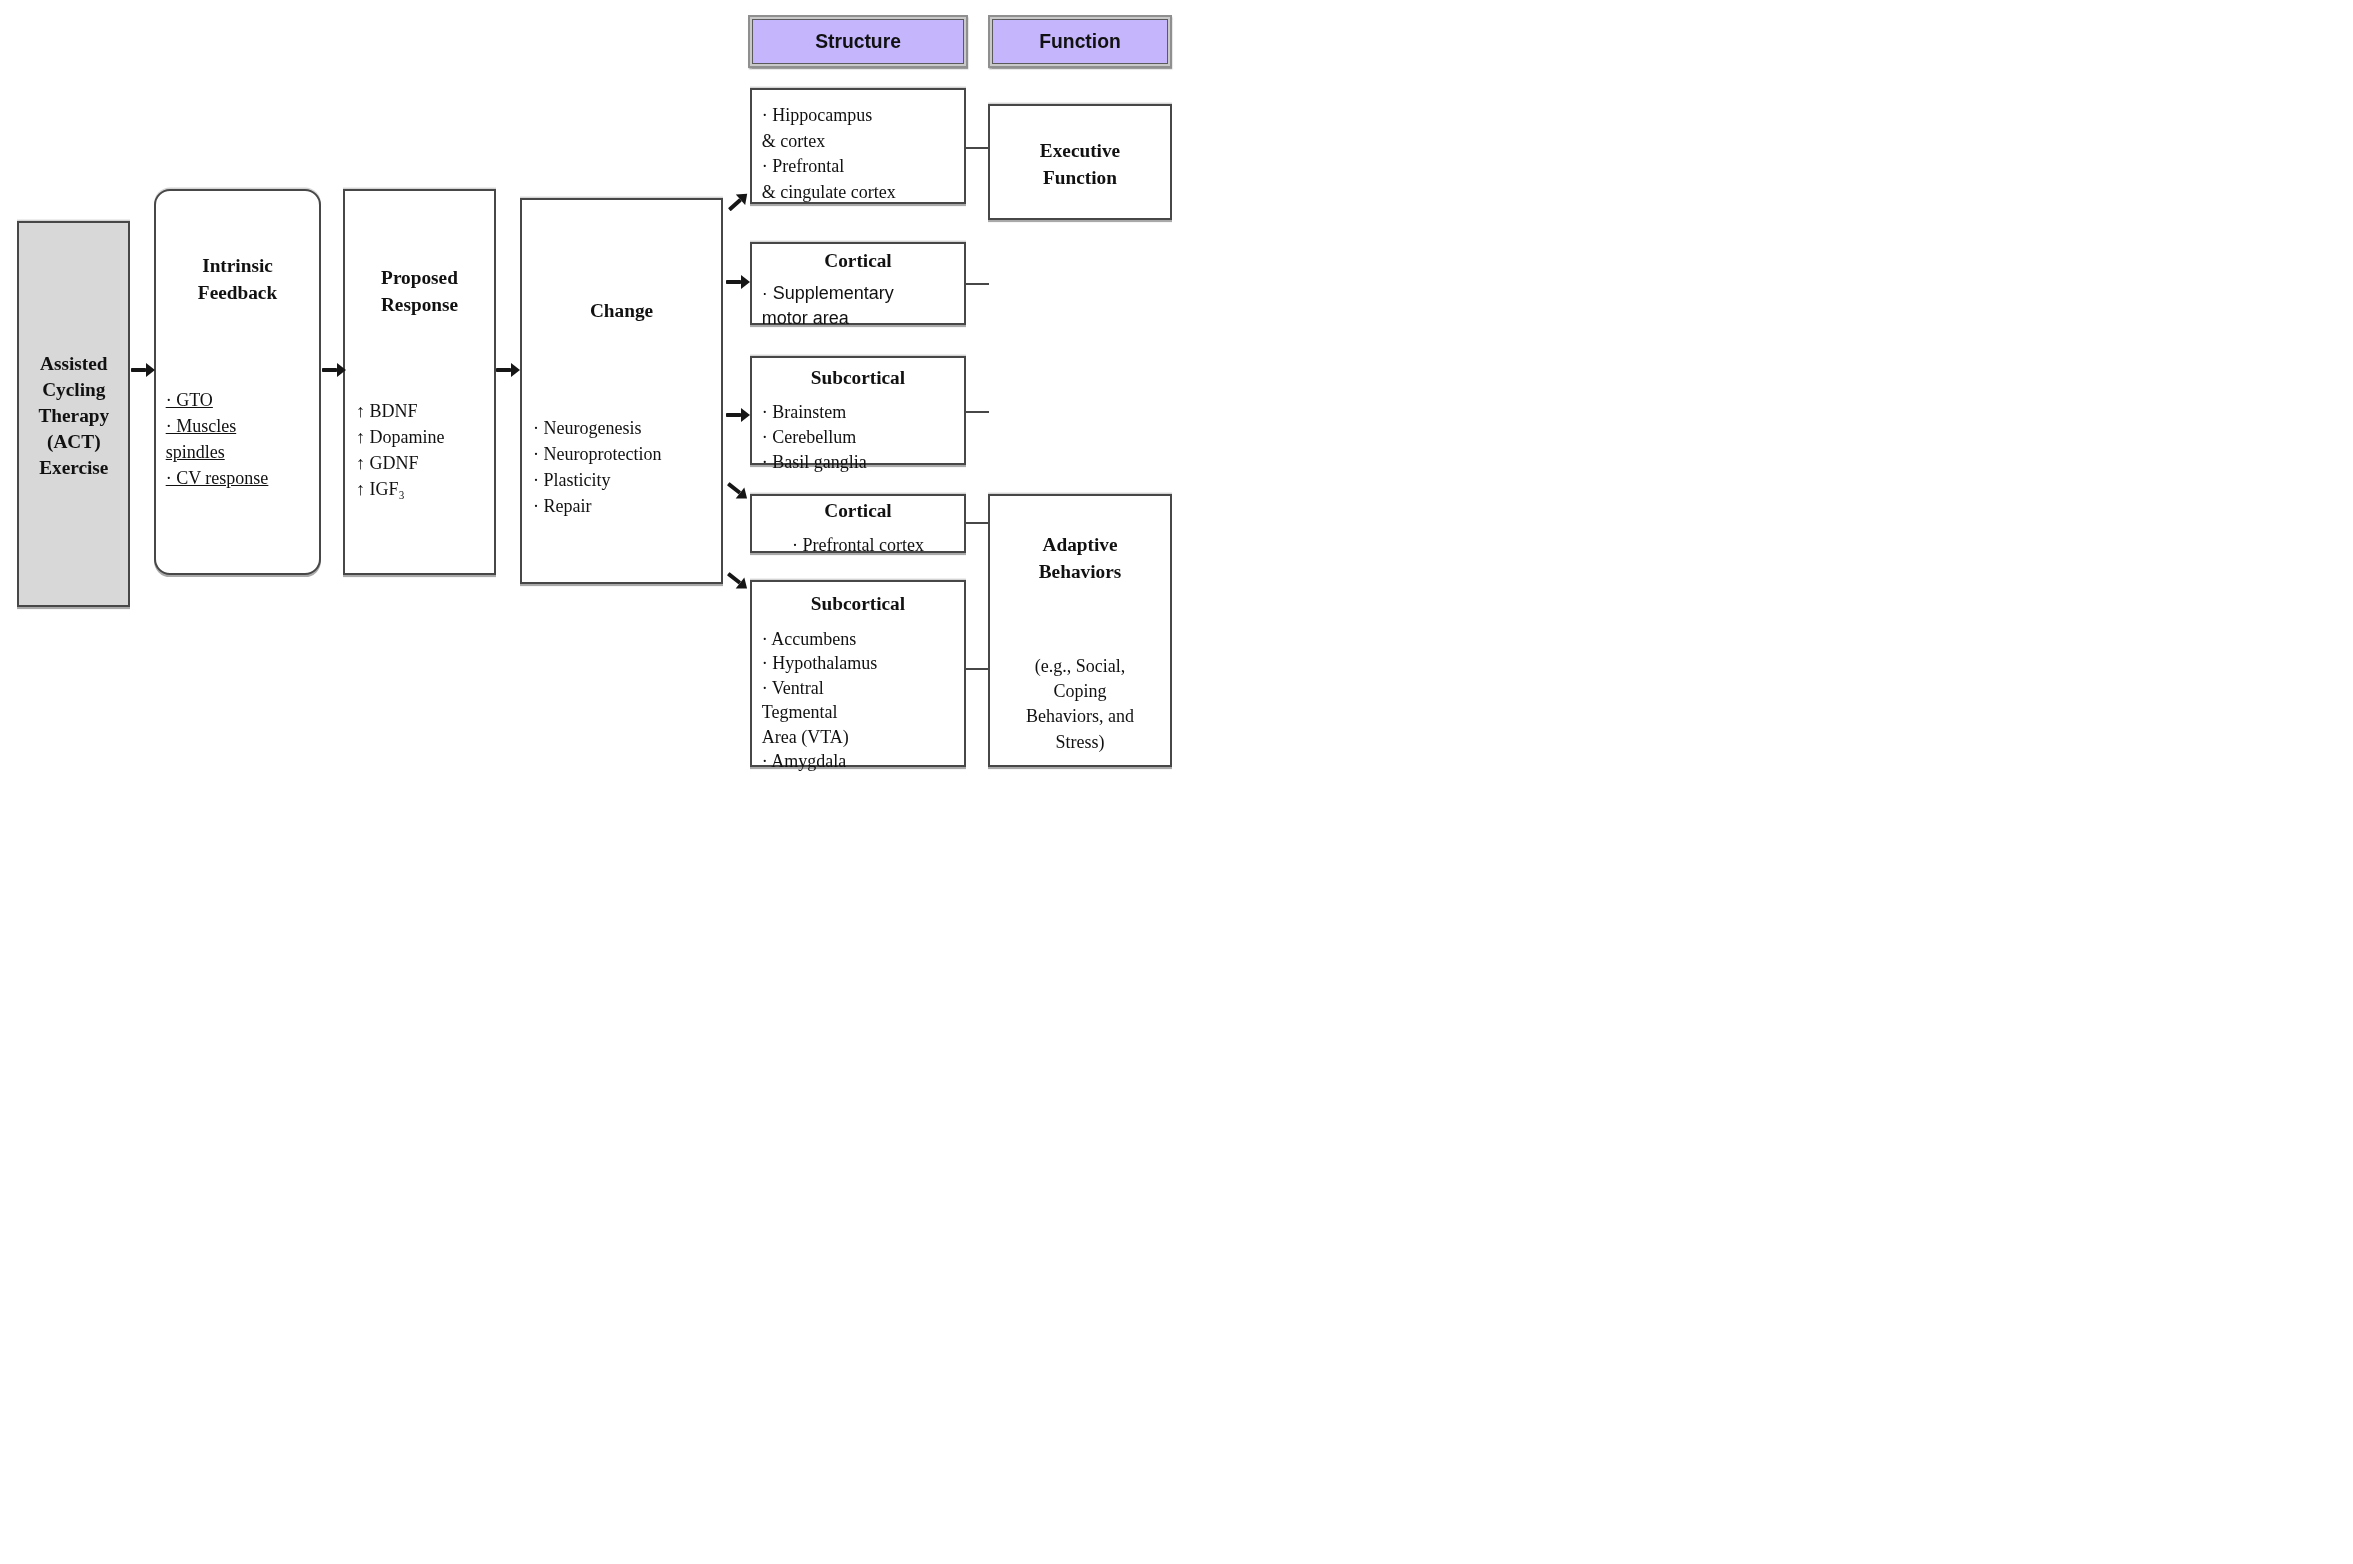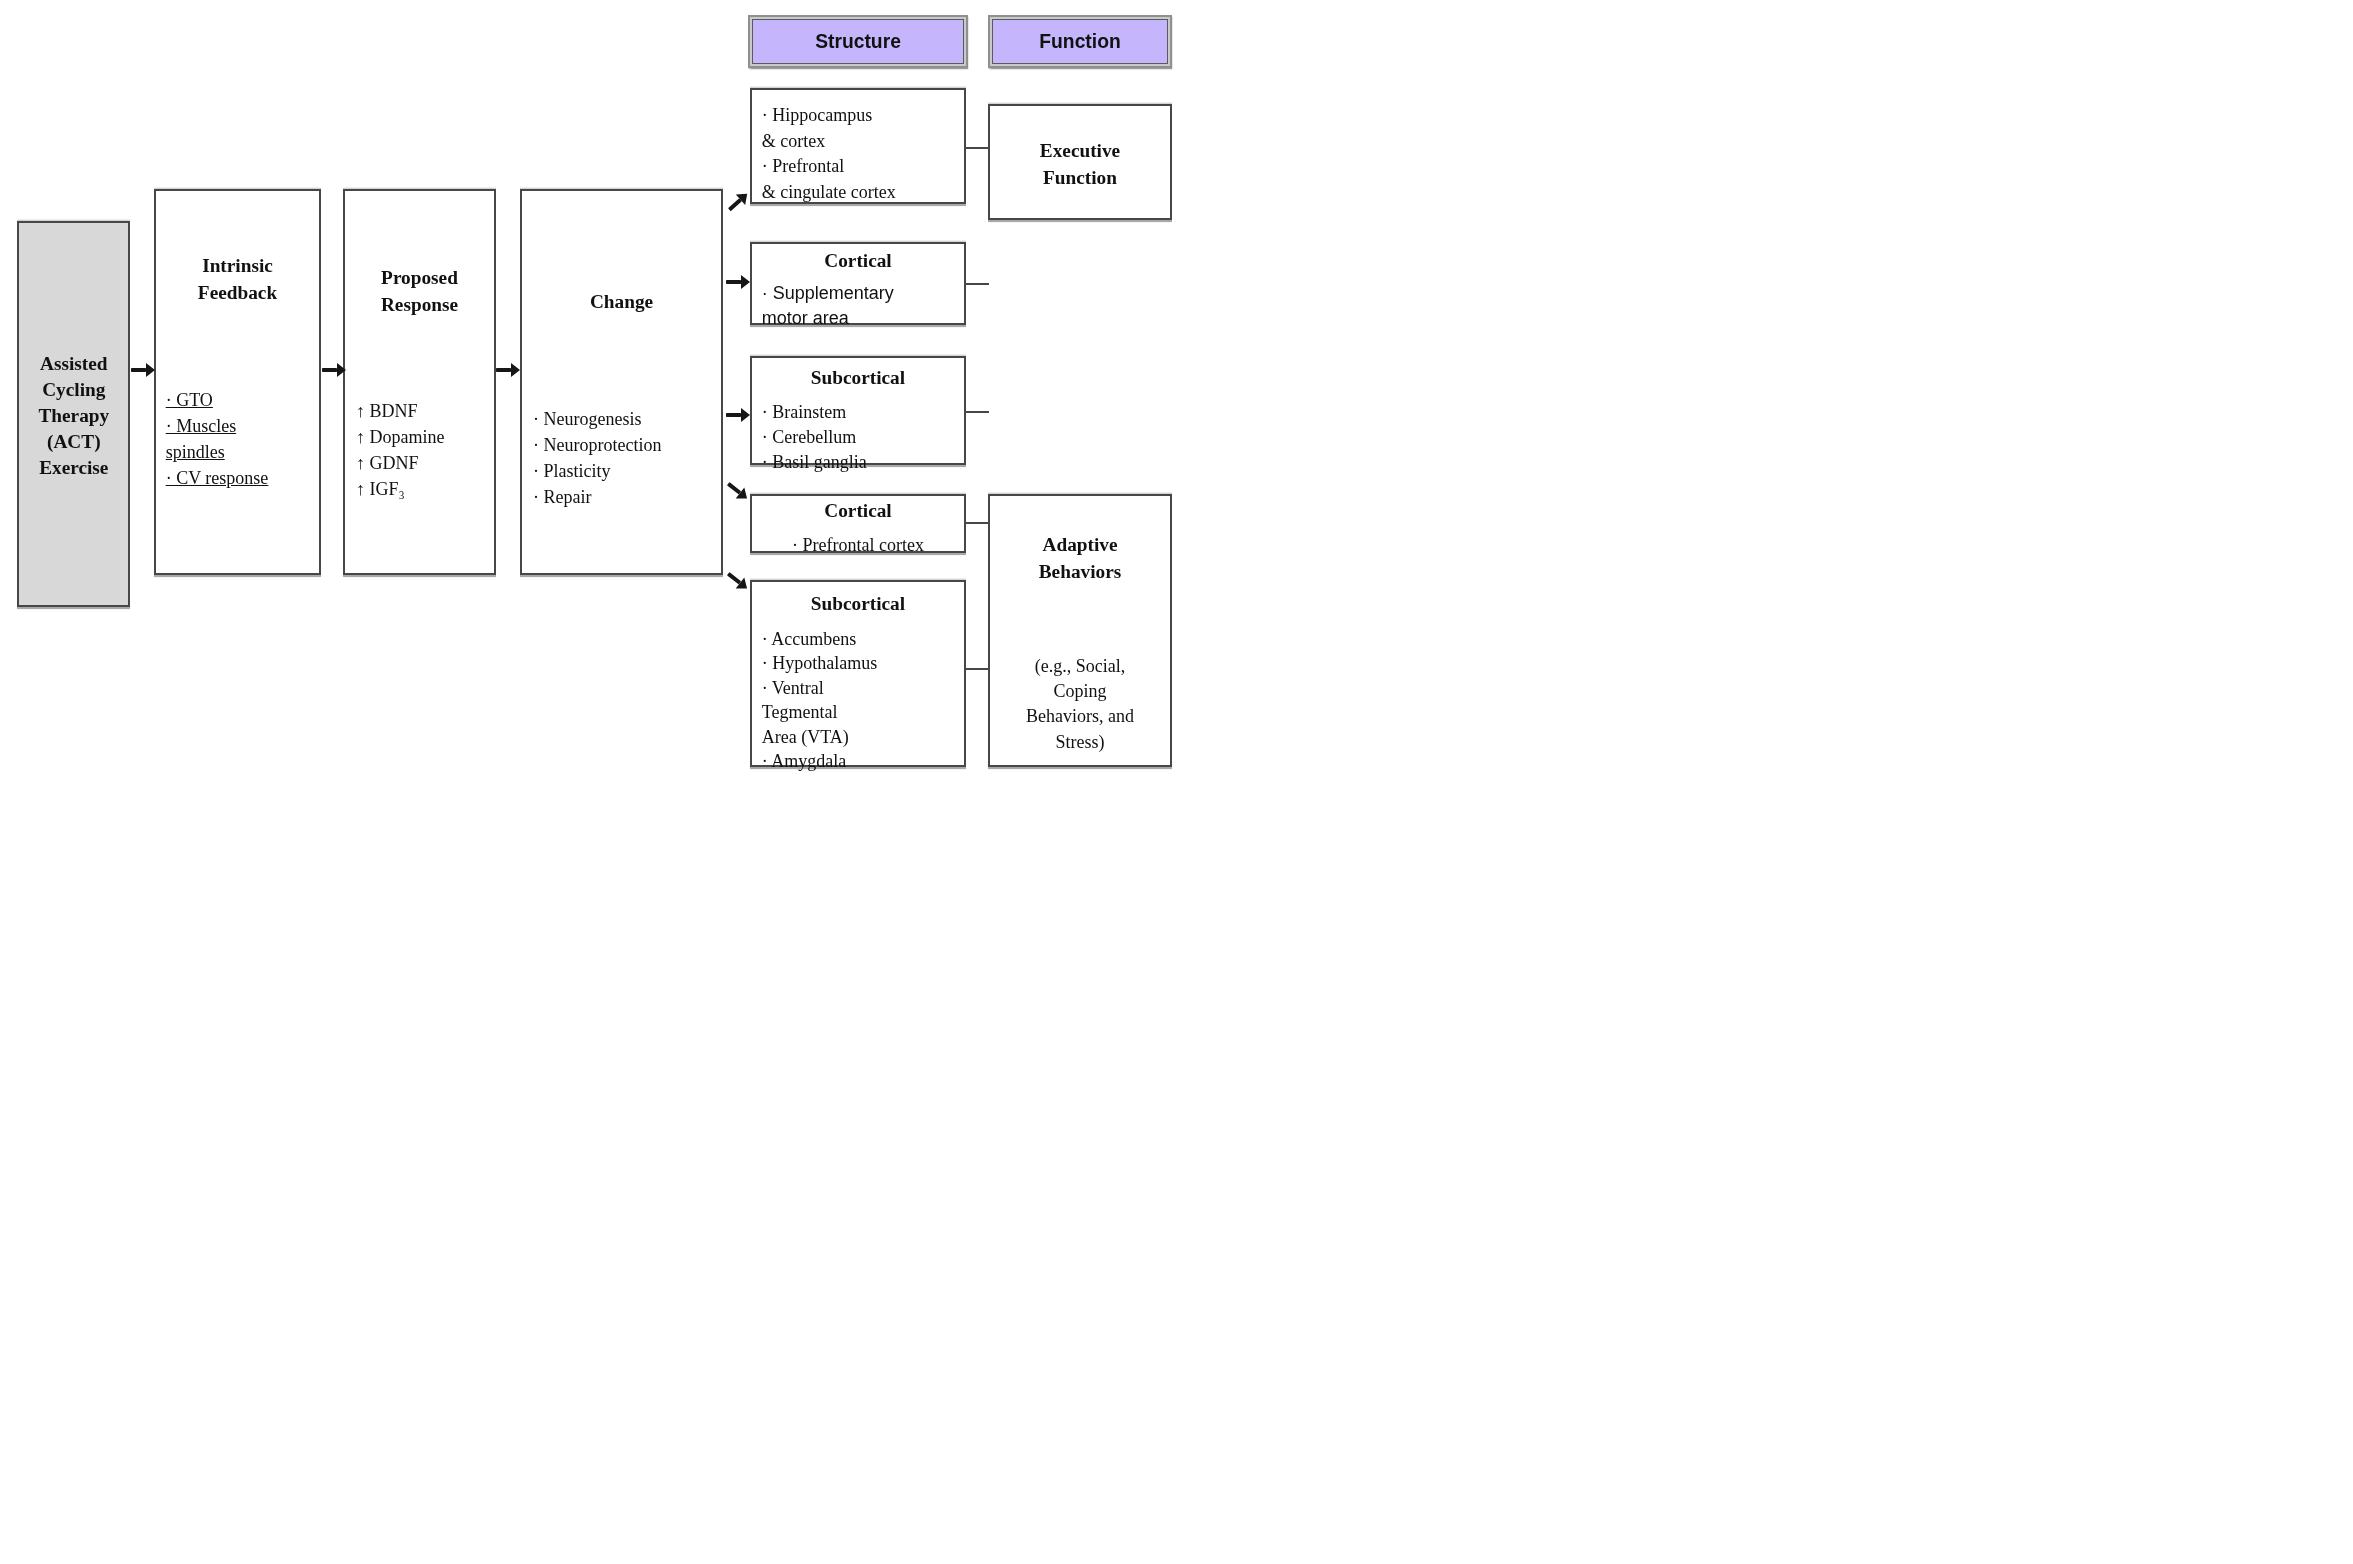--- a/index.html
+++ b/index.html
@@ -41,39 +41,39 @@
   </div>
 
   <div class="box gray" style="left:17.3px;top:189px;width:113px;height:386px;">
     <div class="abs ctr ml title" style="top:128px;font-size:19.3px;line-height:1.35;">Assisted
 Cycling
 Therapy
 (ACT)
 Exercise</div>
   </div>
 
-  <div class="box" style="left:154px;top:189px;width:167px;height:386px;">
+  <div class="box" style="left:154px;top:189px;width:167px;height:386px;border-radius:16px;">
     <div class="abs ctr ml title" style="top:61px;">Intrinsic
 Feedback</div>
     <div class="abs ml items" style="left:9.7px;top:188px;text-decoration:underline;">· GTO
 · Muscles
 spindles
 · CV response</div>
   </div>
 
   <div class="box" style="left:343px;top:189px;width:153px;height:386px;">
     <div class="abs ctr ml title" style="top:73px;">Proposed
 Response</div>
     <div class="abs ml items" style="left:11px;top:199px;">↑ BDNF
 ↑ Dopamine
 ↑ GDNF
 ↑ IGF₃</div>
   </div>
 
-  <div class="box" style="left:520px;top:189px;width:203px;height:386px;">
+  <div class="box" style="left:520px;top:198px;width:203px;height:386px;">
     <div class="abs ctr title" style="top:97px;">Change</div>
     <div class="abs ml items" style="left:11px;top:207px;">· Neurogenesis
 · Neuroprotection
 · Plasticity
 · Repair</div>
   </div>
 
   <div class="arrow" style="left:131px;top:362px;">
       <div class="stem"></div>
       <div class="head"></div>

